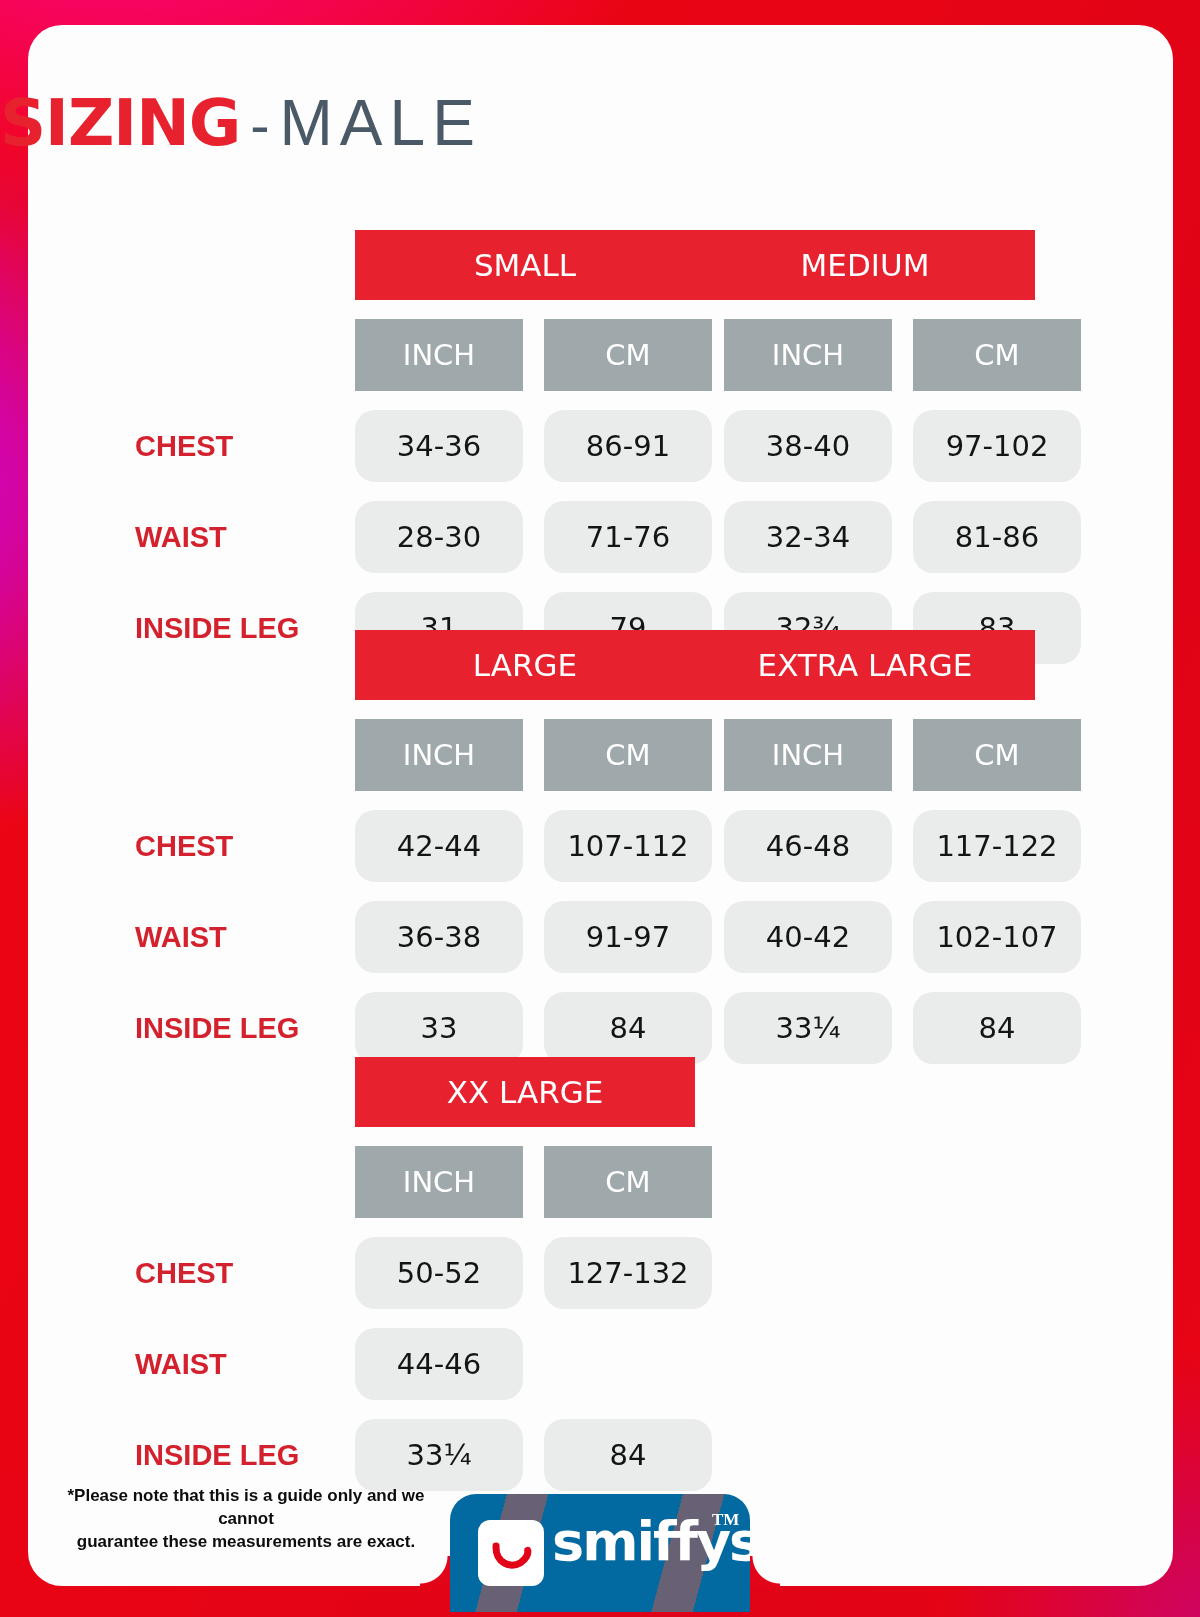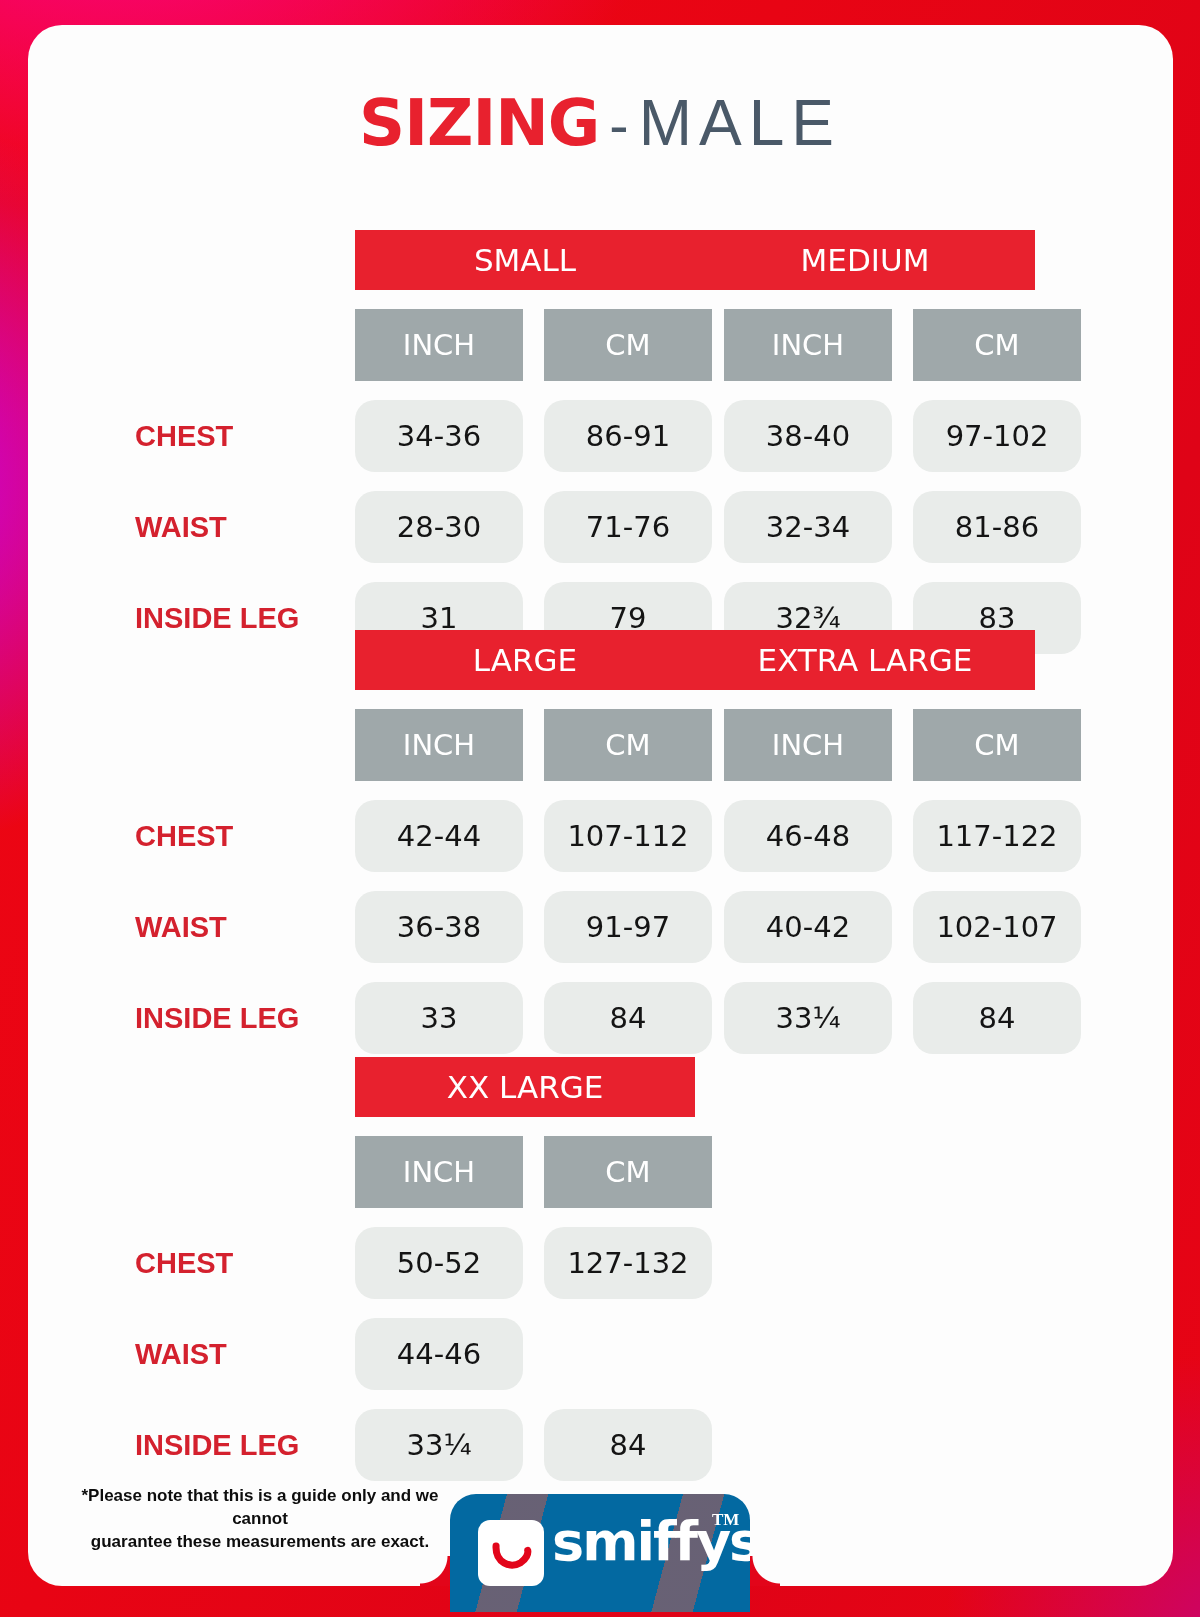--- a/index.html
+++ b/index.html
@@ -10,43 +10,43 @@
       radial-gradient(750px 700px at -10% 30%, #c603ef 0%, rgba(198,3,239,0) 52%),
       radial-gradient(1000px 620px at 10% -8%, #fc0290 0%, rgba(252,2,144,0) 55%),
       radial-gradient(430px 430px at 102% 101%, #cb0468 0%, rgba(203,4,104,0) 65%),
       linear-gradient(115deg, #ef0613 0%, #e80414 40%, #df0317 72%, #e80414 100%);
   }
   .page-bg{
     position:absolute;left:28px;top:25px;width:1145px;height:1561px;
     background:#fdfdfd;border-radius:34px;
   }
   
-  .title-row{position:absolute;left:0;top:84px;width:1200px;text-align:center;line-height:78px;white-space:nowrap;}
+  .title-row{position:absolute;left:0;top:84px;width:1200px;line-height:78px;white-space:nowrap;}
   .title-sizing{font-family:"DejaVu Sans",sans-serif;font-weight:bold;font-size:64px;color:#e8212e;letter-spacing:-1px;}
   .title-dash{font-family:"Liberation Sans",sans-serif;font-size:58px;color:#4a5968;padding:0 10px;}
   .title-male{font-family:"Liberation Sans",sans-serif;font-weight:normal;font-size:64px;color:#4a5968;letter-spacing:7px;}
   
   .stable{position:absolute;left:135px;}
   .t1{top:230px;} .t2{top:630px;} .t3{top:1057px;}
   .trow{display:flex;margin-bottom:19px;}
   .spacer{width:220px;flex:none;}
   .gap{width:12px;flex:none;}
   .lab{width:220px;flex:none;display:flex;align-items:center;
        font-weight:bold;font-size:29px;color:#d4212e;letter-spacing:0px;}
-  .size-hdr{width:340px;height:60px;flex:none;background:#e8212e;color:#ffffff;
+  .size-hdr{width:340px;height:70px;flex:none;background:#e8212e;color:#ffffff;
        display:flex;align-items:center;justify-content:center;
        font-family:"DejaVu Sans",sans-serif;font-size:31px;}
   .size-hdr + .size-hdr{margin-left:0;}
   .cell{width:168px;height:72px;flex:none;display:flex;align-items:center;justify-content:center;
        font-family:"DejaVu Sans",sans-serif;font-size:29px;}
   .cell.u{background:#9fa8aa;color:#ffffff;}
   .cell.d{background:#e9ecea;color:#141414;border-radius:20px;}
   .cell.second{margin-left:21px;}
   
-  .note{position:absolute;left:56px;top:1484px;width:408px;text-align:center;
+  .note{position:absolute;left:42px;top:1484px;width:408px;text-align:center;
        font-weight:bold;font-size:17px;line-height:23px;color:#0d0d0d;}
   .badge{position:absolute;left:450px;top:1494px;width:300px;height:118px;
        border-radius:26px 26px 0 0;background:#0369a1;overflow:hidden;}
   .badge .streaks{position:absolute;inset:0;
        background:repeating-linear-gradient(105deg, rgba(255,80,45,0) 0 55px, rgba(255,85,50,.40) 55px 95px, rgba(255,80,45,0) 95px 170px);}
   .fillet{position:absolute;width:30px;height:30px;top:1556px;}
   .fillet.fl{left:420px;background:radial-gradient(circle 30px at 0 0, #fdfdfd 0 27px, #e2051a 28px);}
   .fillet.fr{left:750px;background:radial-gradient(circle 30px at 100% 0, #fdfdfd 0 27px, #e2051a 28px);}
   .logo-square{position:absolute;left:28px;top:26px;width:66px;height:66px;background:#ffffff;border-radius:12px;
        display:flex;align-items:center;justify-content:center;}

